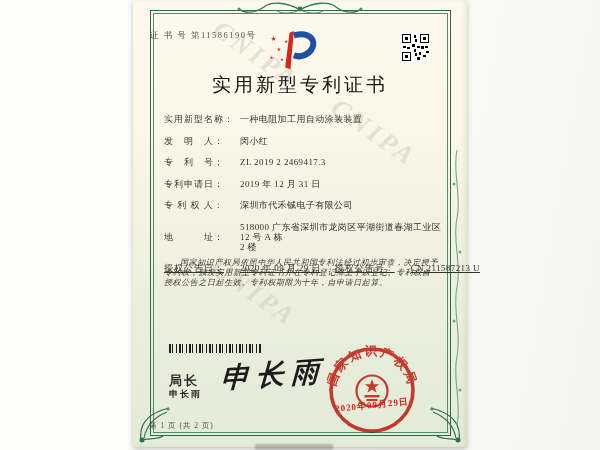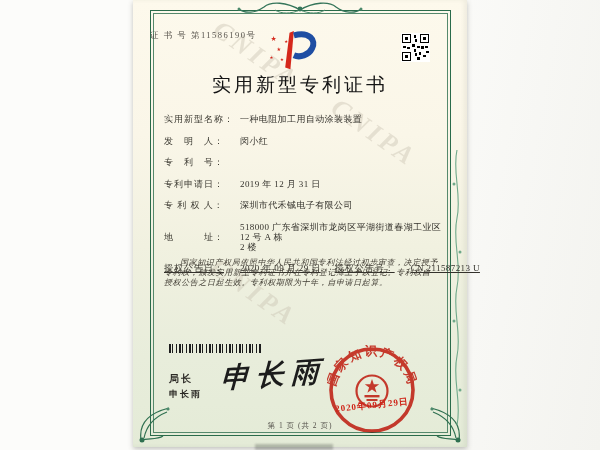--- a/index.html
+++ b/index.html
@@ -22,28 +22,28 @@
   .frow{display:flex;align-items:center;margin-bottom:11.5px;line-height:10px;}
   .flabel{white-space:pre;letter-spacing:1px;width:76px;flex:0 0 auto;color:#3a3830;}
   .fvalue{flex:1;white-space:pre-line;letter-spacing:.4px;}
   .grant{margin-top:1px;text-decoration:underline;}
   .grant .fvalue{flex:0 0 auto;margin-right:14px;}
   .paras{position:absolute;left:31px;right:28px;top:258px;font-size:8px;line-height:10.2px;
     color:#403c33;font-style:italic;}
   .paras p{margin:0 0 2px 0;text-indent:2em;letter-spacing:.6px;}
   .barcode{position:absolute;left:36px;top:344px;width:92px;height:9px;
     background:repeating-linear-gradient(90deg,#1d1d1d 0 2px,transparent 2px 3px,#1d1d1d 3px 4px,transparent 4px 7px,#1d1d1d 7px 8.5px,transparent 8.5px 10px);}
-  .sig-title{position:absolute;left:36px;top:372px;font-size:10px;font-weight:bold;color:#2c2a26;letter-spacing:2px;}
+  .sig-title{position:absolute;left:36px;top:372px;font-size:13px;font-weight:bold;color:#2c2a26;letter-spacing:2px;}
   .sig-name{position:absolute;left:36px;top:388px;font-size:9px;font-weight:bold;color:#2c2a26;letter-spacing:2px;}
   .signature{position:absolute;left:88px;top:356px;font-size:28px;font-style:italic;font-weight:600;
     color:#1c1c1c;letter-spacing:7px;transform:rotate(-4deg) skewX(-6deg);}
   .seal{position:absolute;left:194px;top:345px;opacity:.9;mix-blend-mode:multiply;}
   .seal-date{position:absolute;left:202px;top:399px;font-size:9px;font-weight:bold;color:#cf2318;
     letter-spacing:1px;transform:rotate(-6deg);}
-  .footer{position:absolute;left:0;right:0;top:421px;text-align:center;font-size:7.5px;color:#53504a;letter-spacing:1px;}
+  .footer{position:absolute;left:0;right:0;top:421px;font-size:7.5px;color:#53504a;letter-spacing:1px;padding-left:16px;}
   .orn{position:absolute;}
   .orn-top{left:102px;top:1px;}
   .orn-bl{left:4px;top:404px;}
   .orn-br{right:4px;top:404px;}
   .vine{position:absolute;right:3px;top:150px;}
   .artifact{position:absolute;left:255px;top:444px;width:78px;height:6px;
     background:rgba(90,95,85,.35);filter:blur(1px);}
 </style>
 </head>
 <body>
@@ -130,20 +130,21 @@
       <div class="frow">
         <span class="flabel">实用新型名称：</span>
         <span class="fvalue">一种电阻加工用自动涂装装置</span>
       </div>
       <div class="frow">
         <span class="flabel">发　明　人：</span>
         <span class="fvalue">闵小红</span>
       </div>
       <div class="frow">
         <span class="flabel">专　利　号：</span>
+        <span class="fvalue">ZL 2019 2 2469417.3</span>
       </div>
       <div class="frow">
         <span class="flabel">专利申请日：</span>
         <span class="fvalue">2019 年 12 月 31 日</span>
       </div>
       <div class="frow">
         <span class="flabel">专 利 权 人：</span>
         <span class="fvalue">深圳市代禾铖电子有限公司</span>
       </div>
       <div class="frow">

